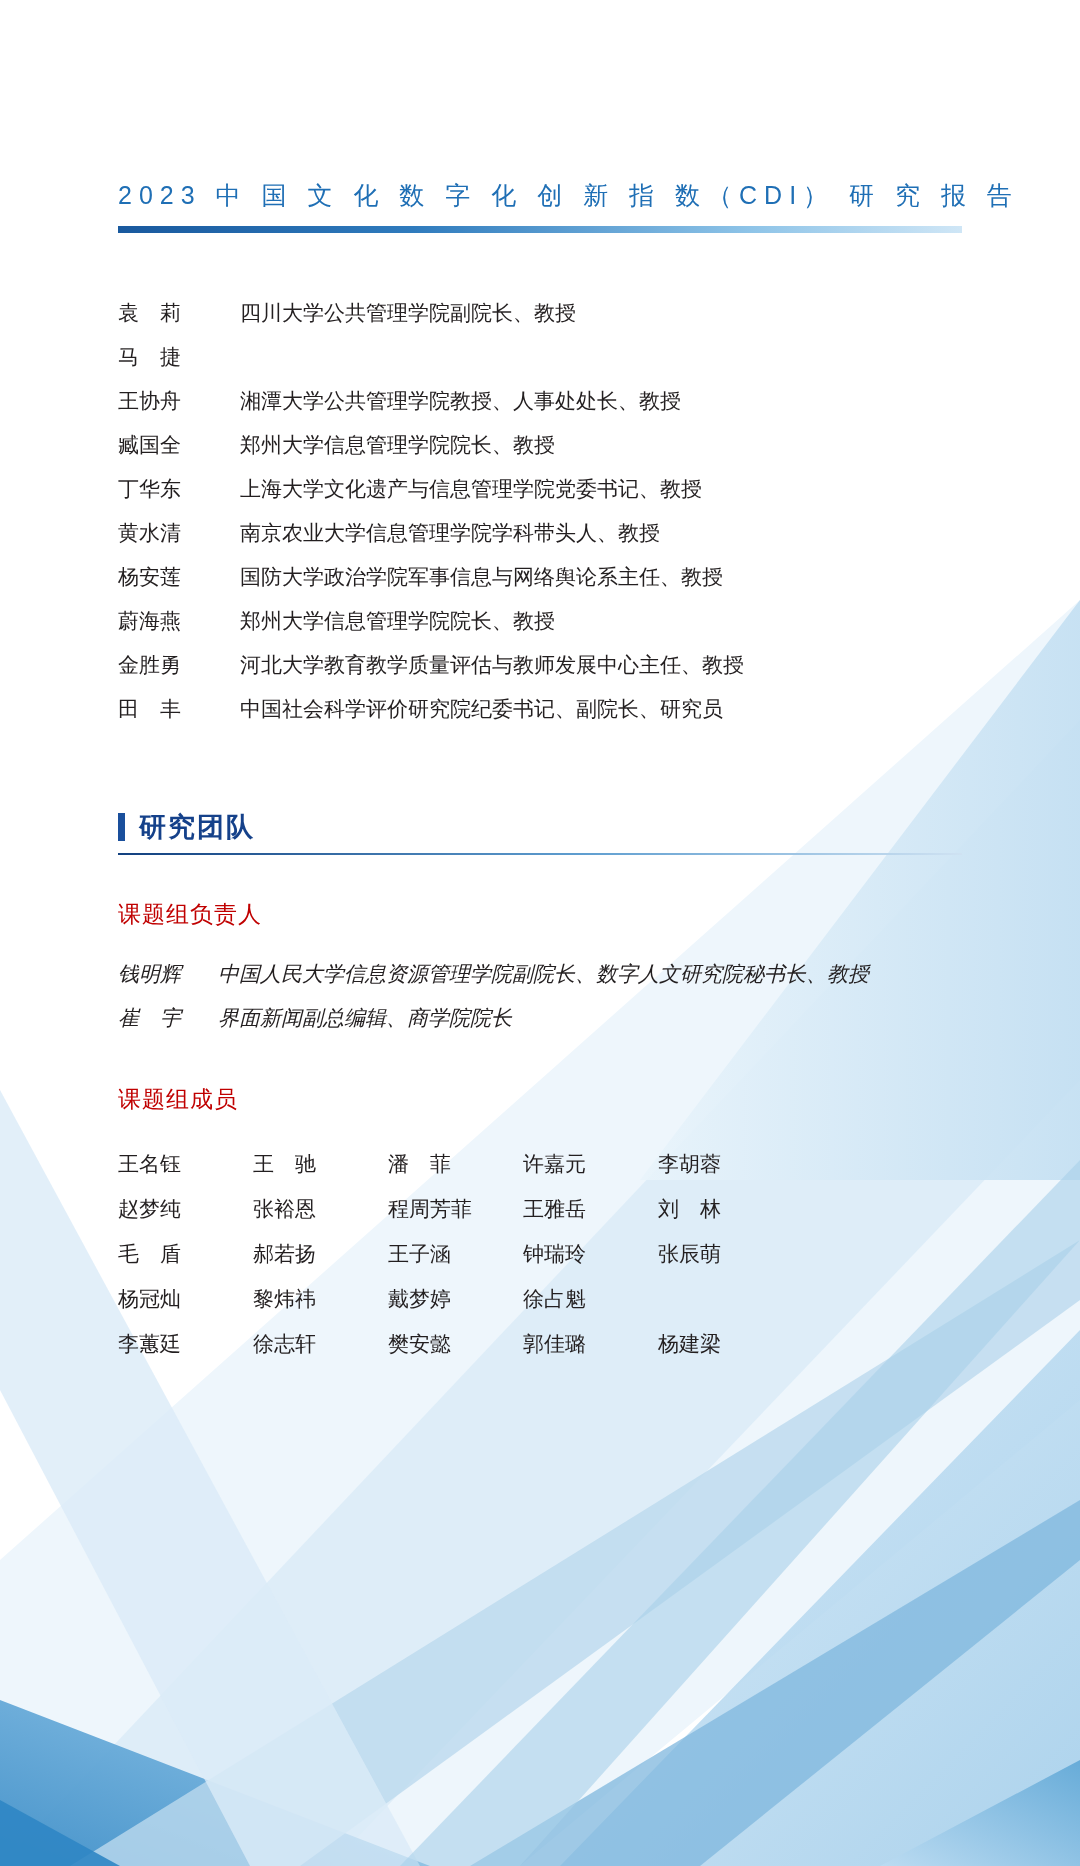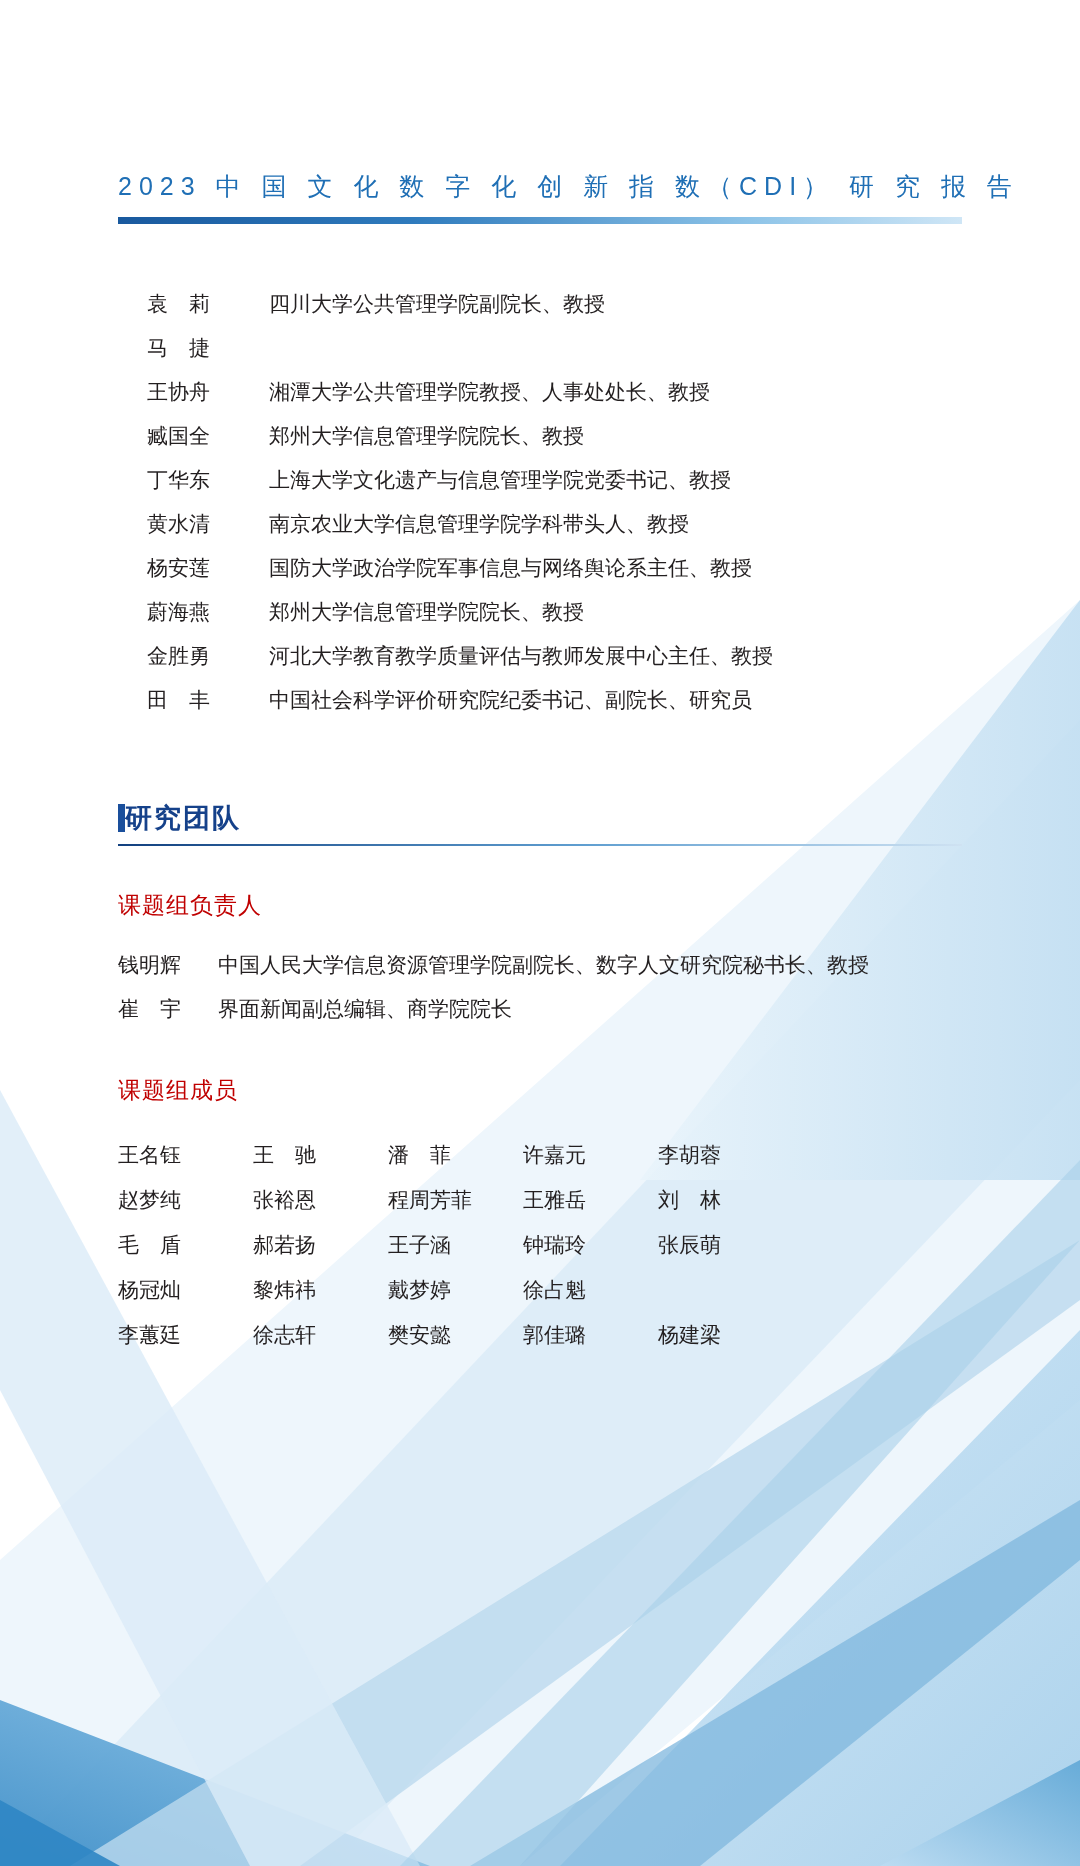--- a/index.html
+++ b/index.html
@@ -25,21 +25,21 @@
     pointer-events: none;
   }
 
   
   #page {
     position: relative;
     z-index: 2;
     width: 1080px;
     height: 1786px;
     box-sizing: border-box;
-    padding: 0 118px;
+    padding: 9px 118px;
   }
 
   .header {
     padding-top: 170px;
   }
   .header-title {
     color: #1f6fb5;
     font-size: 25px;
     letter-spacing: 7px;
     white-space: nowrap;
@@ -55,38 +55,38 @@
   
   .advisors {
     margin-top: 58px;
   }
   .advisor-row {
     display: flex;
     align-items: center;
     font-size: 21px;
     color: #231f20;
     line-height: 44px;
-    margin-left: 29px;
   }
   .advisor-name {
     width: 122px;
     flex: 0 0 122px;
     letter-spacing: 0px;
   }
   .advisor-affil {
     flex: 1;
   }
 
   
   .section {
     margin-top: 78px;
   }
   .section-head {
     display: flex;
     align-items: center;
+    gap: 14px;
   }
   .section-bar {
     width: 7px;
     height: 28px;
     background: #1a4f9c;
     flex: 0 0 7px;
   }
   .section-title {
     font-size: 27px;
     font-weight: bold;
@@ -109,20 +109,21 @@
     margin-top: 44px;
   }
 
   .lead-row {
     display: flex;
     align-items: baseline;
     font-size: 21px;
     color: #231f20;
     line-height: 44px;
     margin-top: 0;
+    font-style: italic;
   }
   .lead-name {
     width: 100px;
     flex: 0 0 100px;
   }
   .lead-affil { flex: 1; }
 
   .leads { margin-top: 22px; }
 
   

